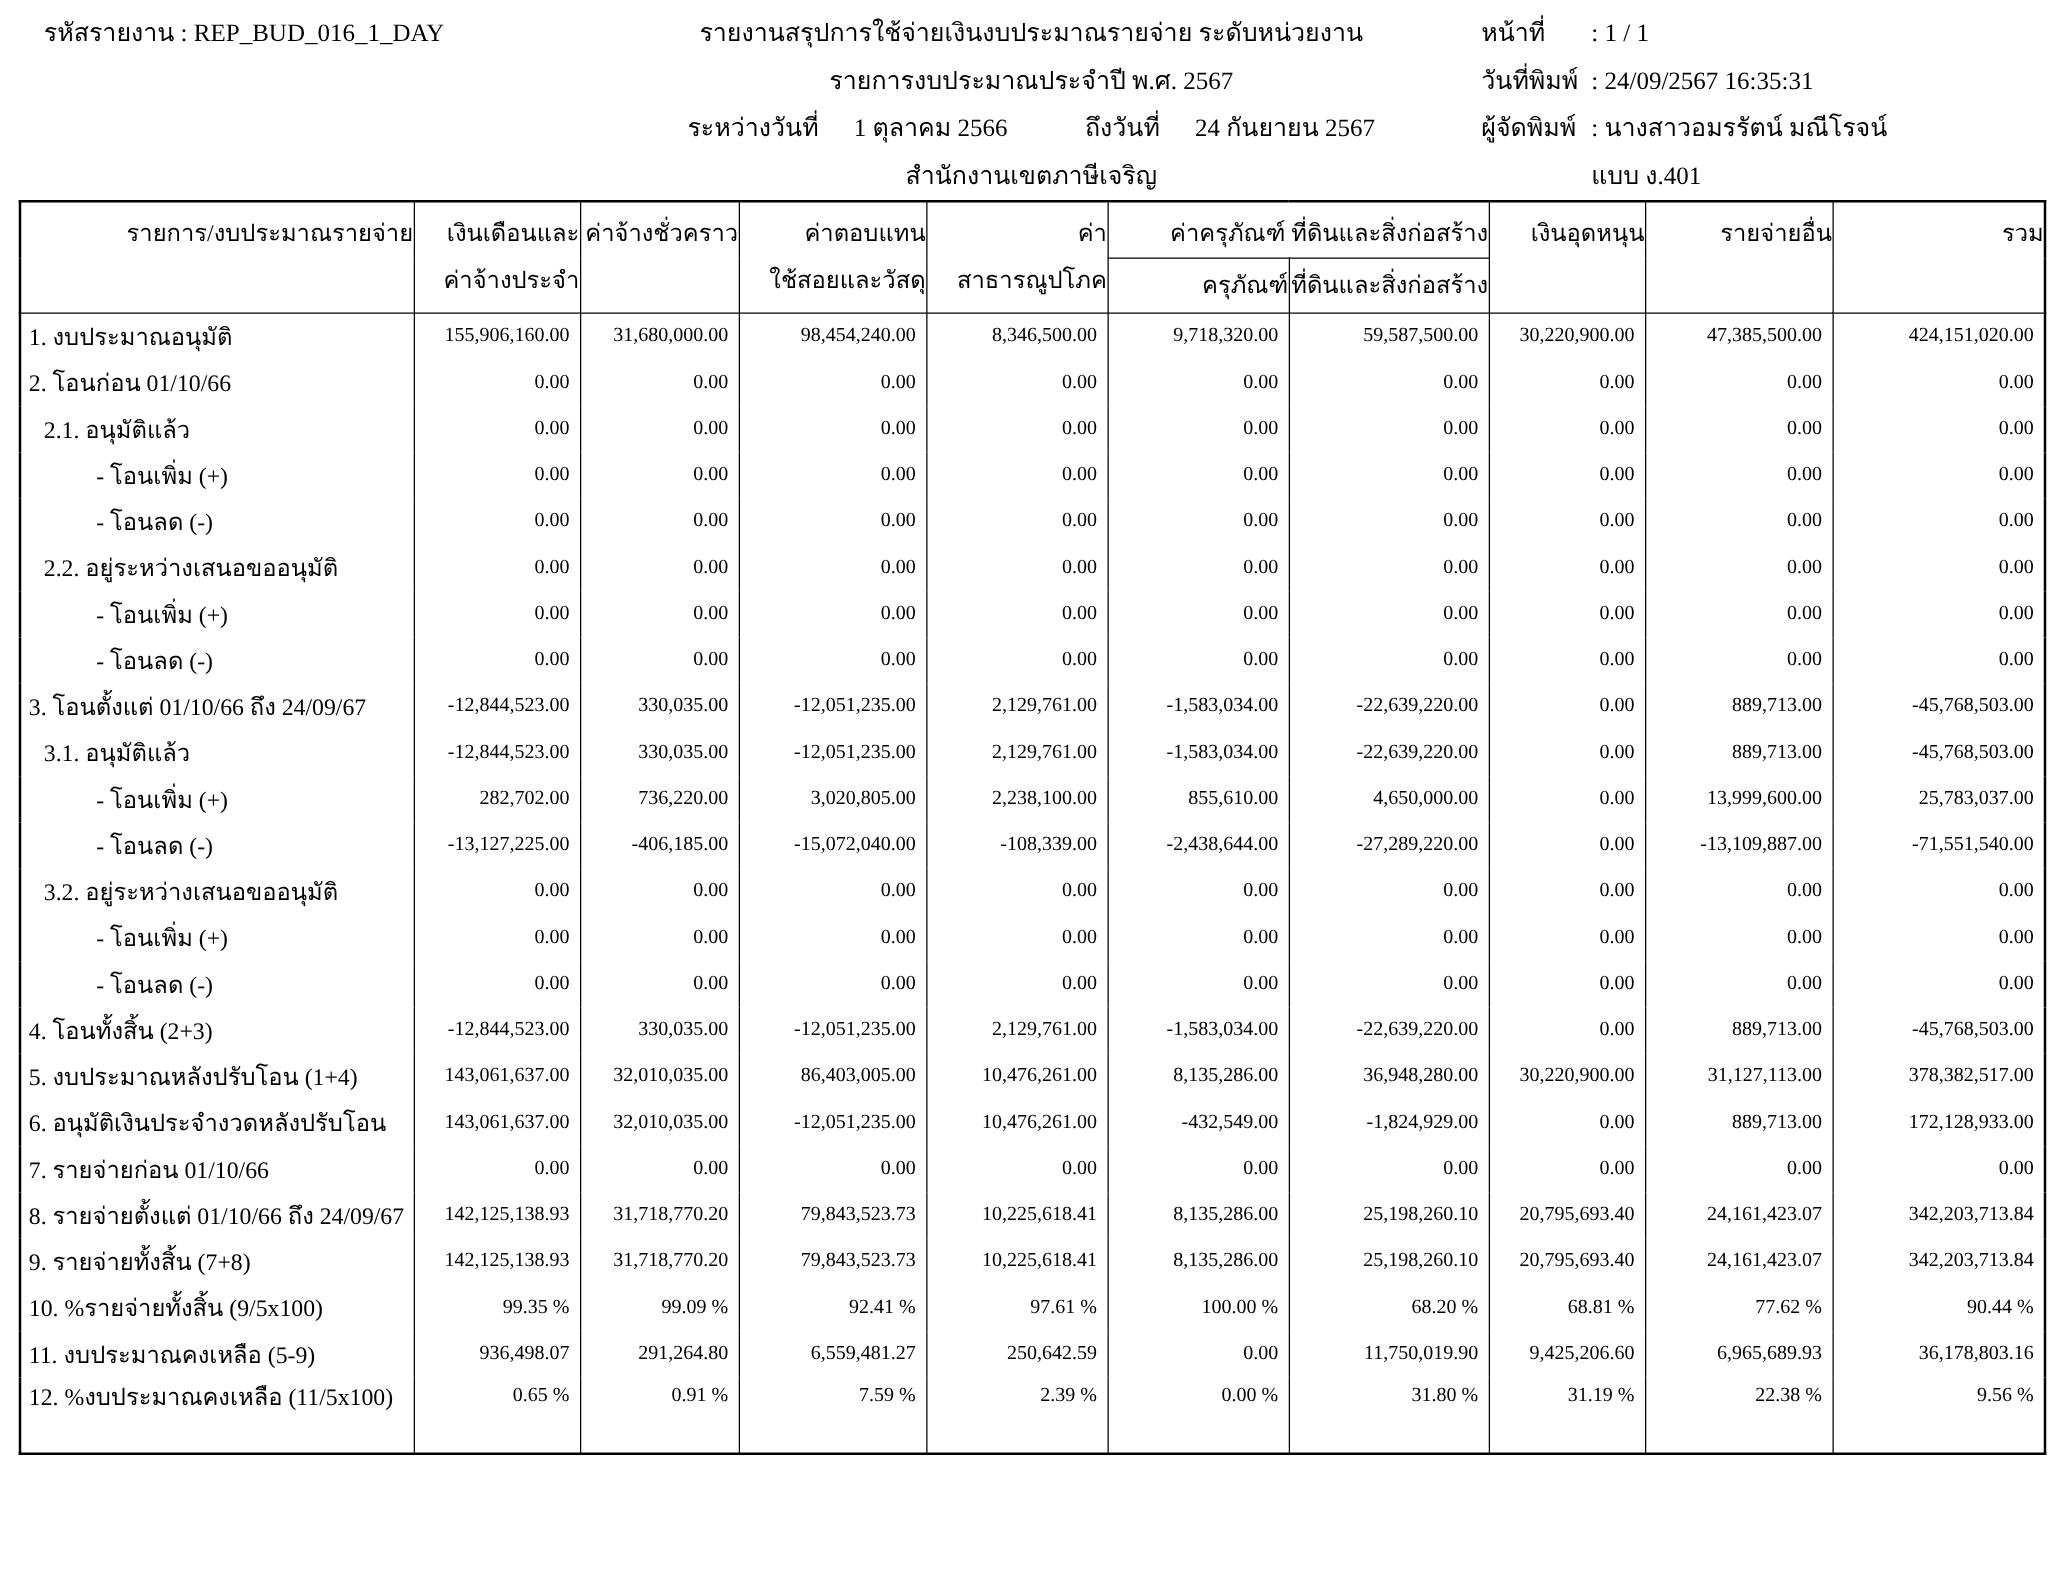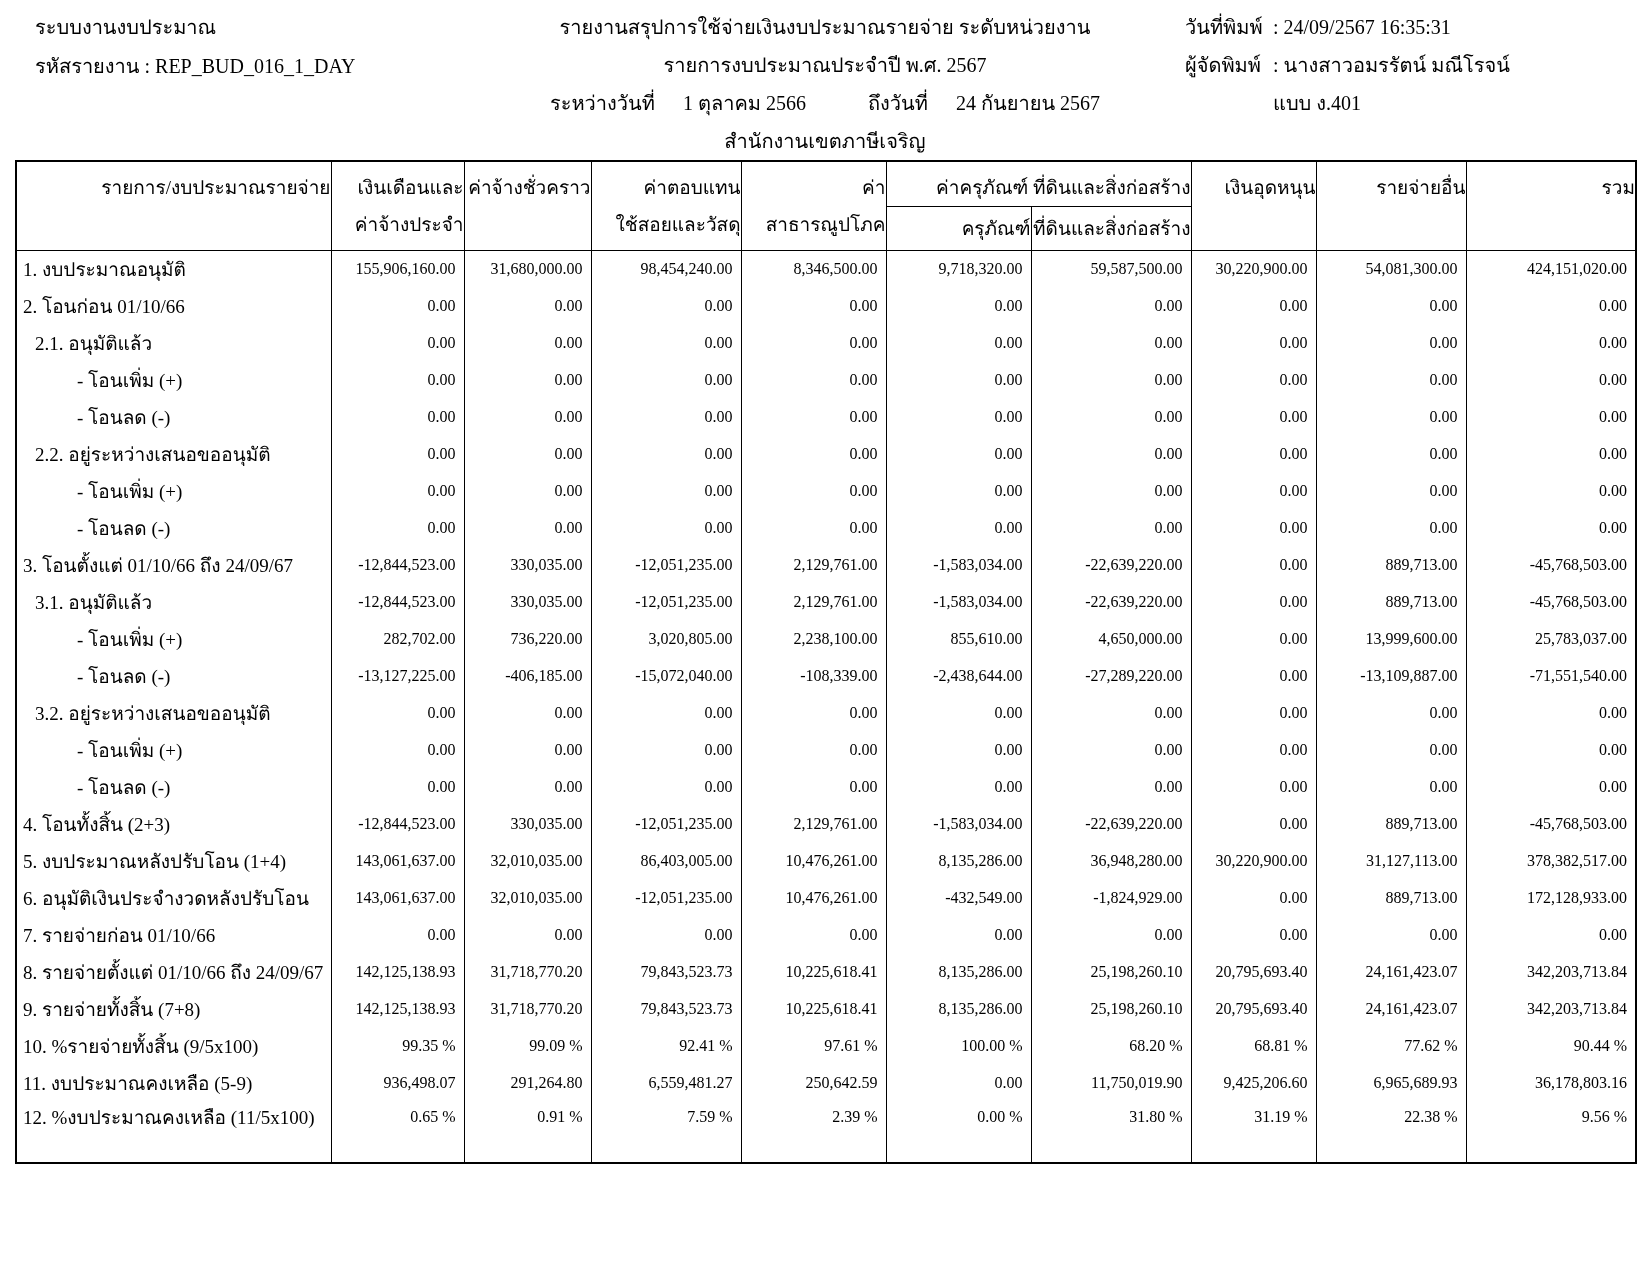--- a/index.html
+++ b/index.html
@@ -67,32 +67,35 @@
     font-size: 16px;
     font-family: "Liberation Serif", "DejaVu Serif", serif;
   }
 </style>
 </head>
 <body>
 
 <div class="page">
 
   <div class="hdr-left">
-    <div>ระบบงานงบประมาณ</div>
     <div>รหัสรายงาน : REP_BUD_016_1_DAY</div>
   </div>
 
   <div class="hdr-center">
     <div class="t1">รายงานสรุปการใช้จ่ายเงินงบประมาณรายจ่าย  ระดับหน่วยงาน</div>
     <div>รายการงบประมาณประจำปี พ.ศ. 2567</div>
     <div class="date-line"><span>ระหว่างวันที่</span><span class="gap-s"></span><span>1 ตุลาคม 2566</span><span class="gap-l"></span><span>ถึงวันที่</span><span class="gap-s"></span><span>24 กันยายน 2567</span></div>
     <div>สำนักงานเขตภาษีเจริญ</div>
   </div>
 
   <div class="hdr-right">
+    <div class="row">
+      <span class="lab">หน้าที่</span>
+      <span>:  1 / 1</span>
+    </div>
     <div class="row">
       <span class="lab">วันที่พิมพ์</span>
       <span>: 24/09/2567 16:35:31</span>
     </div>
     <div class="row">
       <span class="lab">ผู้จัดพิมพ์</span>
       <span>: นางสาวอมรรัตน์  มณีโรจน์</span>
     </div>
     <div class="form-code">แบบ ง.401</div>
   </div>
@@ -139,21 +142,21 @@
     <tbody>
         <tr>
           <td class="lbl ind0">1. งบประมาณอนุมัติ</td>
           <td class="num">155,906,160.00</td>
           <td class="num">31,680,000.00</td>
           <td class="num">98,454,240.00</td>
           <td class="num">8,346,500.00</td>
           <td class="num">9,718,320.00</td>
           <td class="num">59,587,500.00</td>
           <td class="num">30,220,900.00</td>
-          <td class="num">54,081,300.00</td>
+          <td class="num">47,385,500.00</td>
           <td class="num">424,151,020.00</td>
         </tr>
         <tr>
           <td class="lbl ind0">2. โอนก่อน 01/10/66</td>
           <td class="num">0.00</td>
           <td class="num">0.00</td>
           <td class="num">0.00</td>
           <td class="num">0.00</td>
           <td class="num">0.00</td>
           <td class="num">0.00</td>

